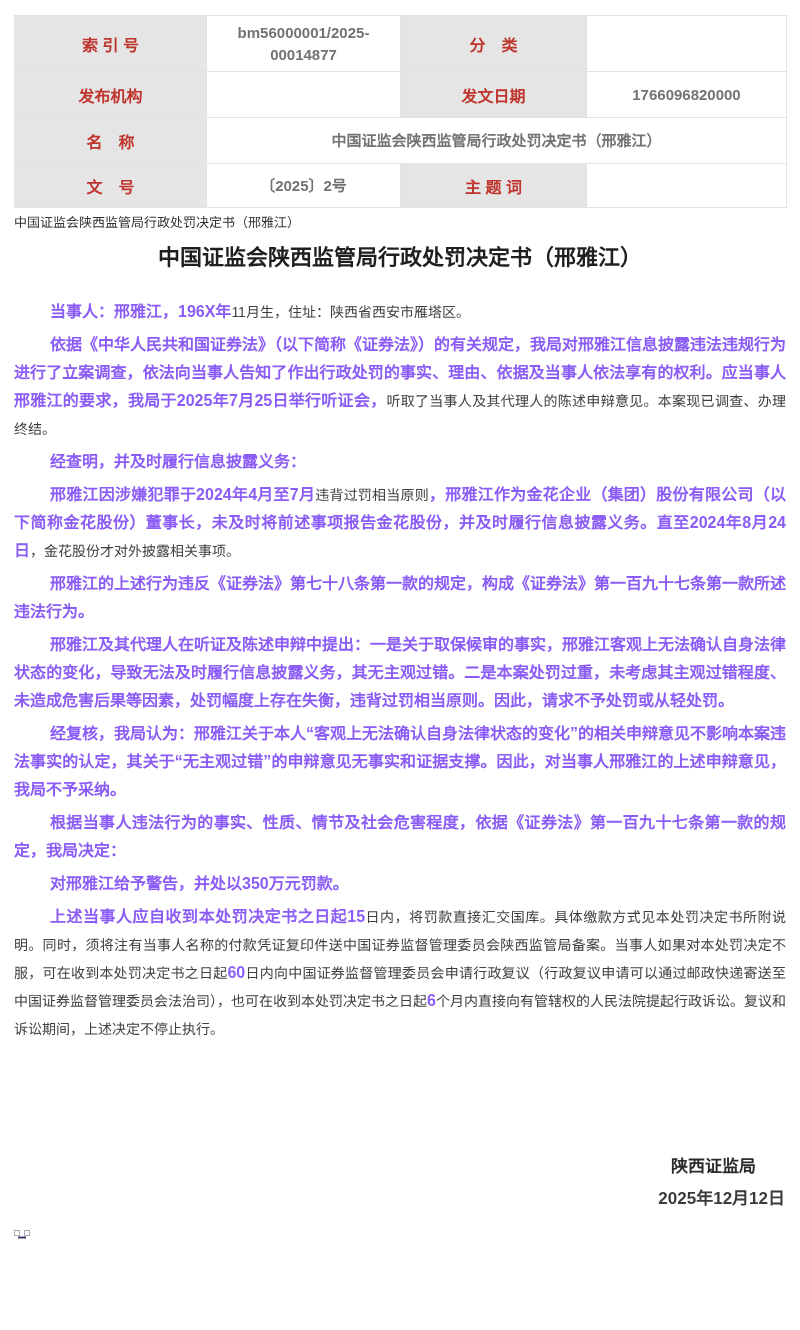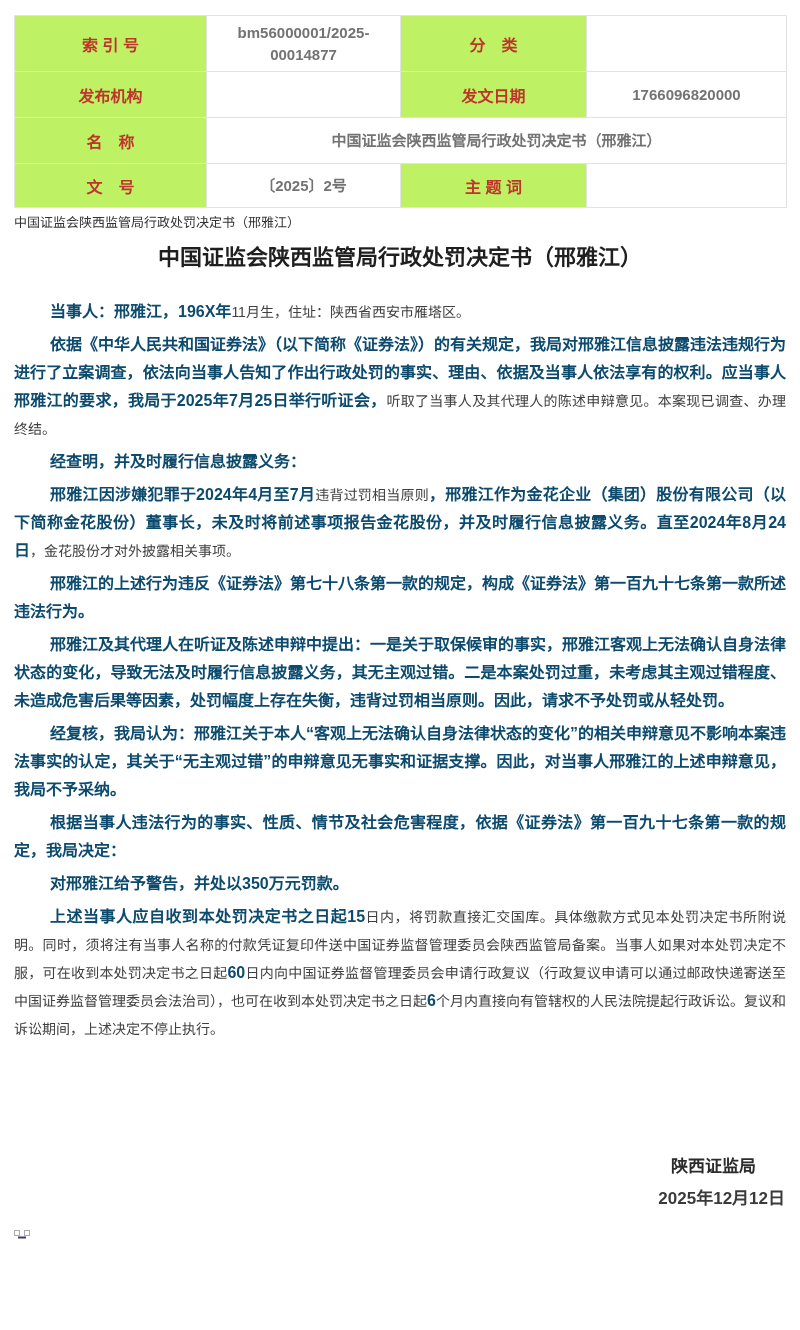--- a/index.html
+++ b/index.html
@@ -24,21 +24,21 @@
     border: 1px solid #e2e2e2;
     text-align: center;
     vertical-align: middle;
     padding: 4px 10px;
   }
   .meta-table tr:nth-child(1) { height: 56px; }
   .meta-table tr:nth-child(2) { height: 46px; }
   .meta-table tr:nth-child(3) { height: 46px; padding-left: 7px; }
   .meta-table tr:nth-child(4) { height: 44px; }
   .meta-table td.lbl {
-    background: #bef264;
+    background: #e5e5e5;
     color: #bf342c;
     font-weight: 700;
     font-size: 16px;
   }
   .meta-table td.val {
     background: #ffffff;
     color: #737373;
     font-weight: 700;
     font-size: 15px;
     line-height: 1.45;
@@ -69,21 +69,21 @@
   .doc-body p {
     text-indent: 36px;
     line-height: 28px;
     margin-top: 5px;
     text-align: justify;
   }
   .doc-body p:first-child { margin-top: 0; }
   .doc-body .rb {       
     font-weight: 700;
     font-size: 16px;
-    color: #0c4a6e;
+    color: #8b5cf6;
   }
   .doc-body .rr {       
     font-weight: 400;
     font-size: 14px;
     color: #404040;
     margin-top: 44px;
   }
 
   
   .signature {

